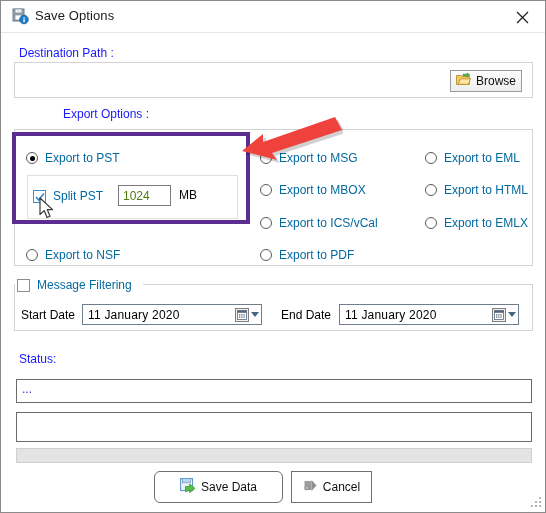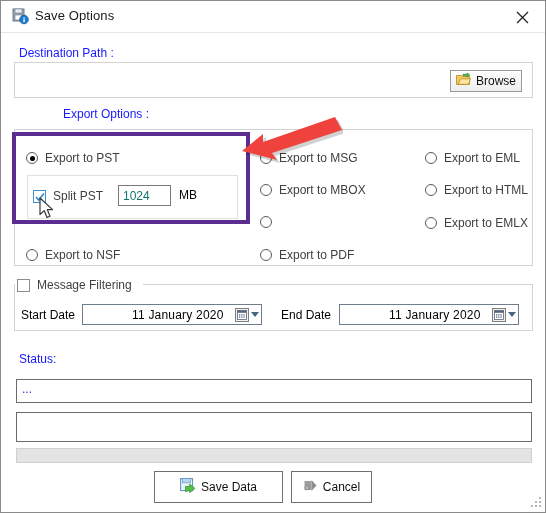--- a/index.html
+++ b/index.html
@@ -79,21 +79,21 @@
   }
 
   
   .textbox {
     position: absolute;
     box-sizing: border-box;
     border: 1px solid #b8b8b8;
     background: #ffffff;
     font-family: "Liberation Sans", sans-serif;
     font-size: 12px;
-    color: #0f766e;
+    color: #4d7c0f;
     padding: 0 4px;
     outline: none;
     display: flex;
     align-items: center;
   }
   .textbox.placeholder-style { color: #8f8f8f; }
 
   
   .btn {
     position: absolute;
@@ -133,21 +133,21 @@
     flex: none;
   }
   .radio.checked::after {
     content: "";
     position: absolute;
     left: 2.5px; top: 2.5px;
     width: 5px; height: 5px;
     border-radius: 50%;
     background: #000000;
   }
-  .radio-label { font-size: 12px; color: #404040; }
+  .radio-label { font-size: 12px; color: #0369a1; }
 
   
   .checkbox {
     width: 13px; height: 13px;
     box-sizing: border-box;
     border: 1px solid #8d8d8d;
     background: #ffffff;
     position: relative;
     flex: none;
   }
@@ -158,21 +158,20 @@
   }
 
   
   .datepicker {
     position: absolute;
     box-sizing: border-box;
     border: 1px solid #6f7d8e;
     background: #ffffff;
     display: flex;
     align-items: center;
-    padding-left: 44px;
   }
   .dp-text {
     font-size: 12px;
     color: #000;
     padding-left: 5px;
     white-space: nowrap;
     letter-spacing: .2px;
   }
   .dp-btn {
     position: absolute;
@@ -324,20 +323,21 @@
   <div class="radio-row" style="left:259px; top:182px;">
     <span class="radio"></span>
     <span class="radio-label">Export to MBOX</span>
   </div>
   <div class="radio-row" style="left:259px; top:150px;">
     <span class="radio"></span>
     <span class="radio-label">Export to MSG</span>
   </div>
   <div class="radio-row" style="left:259px; top:215px;">
     <span class="radio"></span>
+    <span class="radio-label">Export to ICS/vCal</span>
   </div>
   <div class="radio-row" style="left:259px; top:247px;">
     <span class="radio"></span>
     <span class="radio-label">Export to PDF</span>
   </div>
 
   <div class="radio-row" style="left:424px; top:150px;">
     <span class="radio"></span>
     <span class="radio-label">Export to EML</span>
   </div>
@@ -402,21 +402,21 @@
   </div>
 
   <div class="blue-label" style="left:18px; top:351px;">Status:</div>
 
   <div class="status-box" style="left:15px; top:378px; width:516px; height:24px;">...</div>
 
   <div class="status-box" style="left:15px; top:411px; width:516px; height:30px;"></div>
 
   <div id="progress-strip" style="left:15px; top:447px; width:516px; height:15px;"></div>
 
-  <div class="btn flat" style="left:153px; top:470px; width:129px; height:32px;">
+  <div class="btn flat" style="left:153px; top:470px; width:129px; height:32px;border-radius:6px;">
     <span>
       <svg width="16" height="15" viewBox="0 0 16 15">
         <rect x="0.6" y="0.6" width="12" height="12" fill="#e8f2fb" stroke="#5a8fbe" stroke-width="1"></rect>
         <rect x="2.4" y="0.6" width="8" height="4.2" fill="#b8d6ef" stroke="#5a8fbe" stroke-width=".6"></rect>
         <path d="M5.5 13.8 L5.5 8.6 L9.6 8.6 L9.6 6 L15 10.4 L9.6 14.6 L9.6 12 Z" fill="#55c147" stroke="#2f8a2a" stroke-width=".7"></path>
       </svg>
     </span>
     <span>Save Data</span>
   </div>
 

